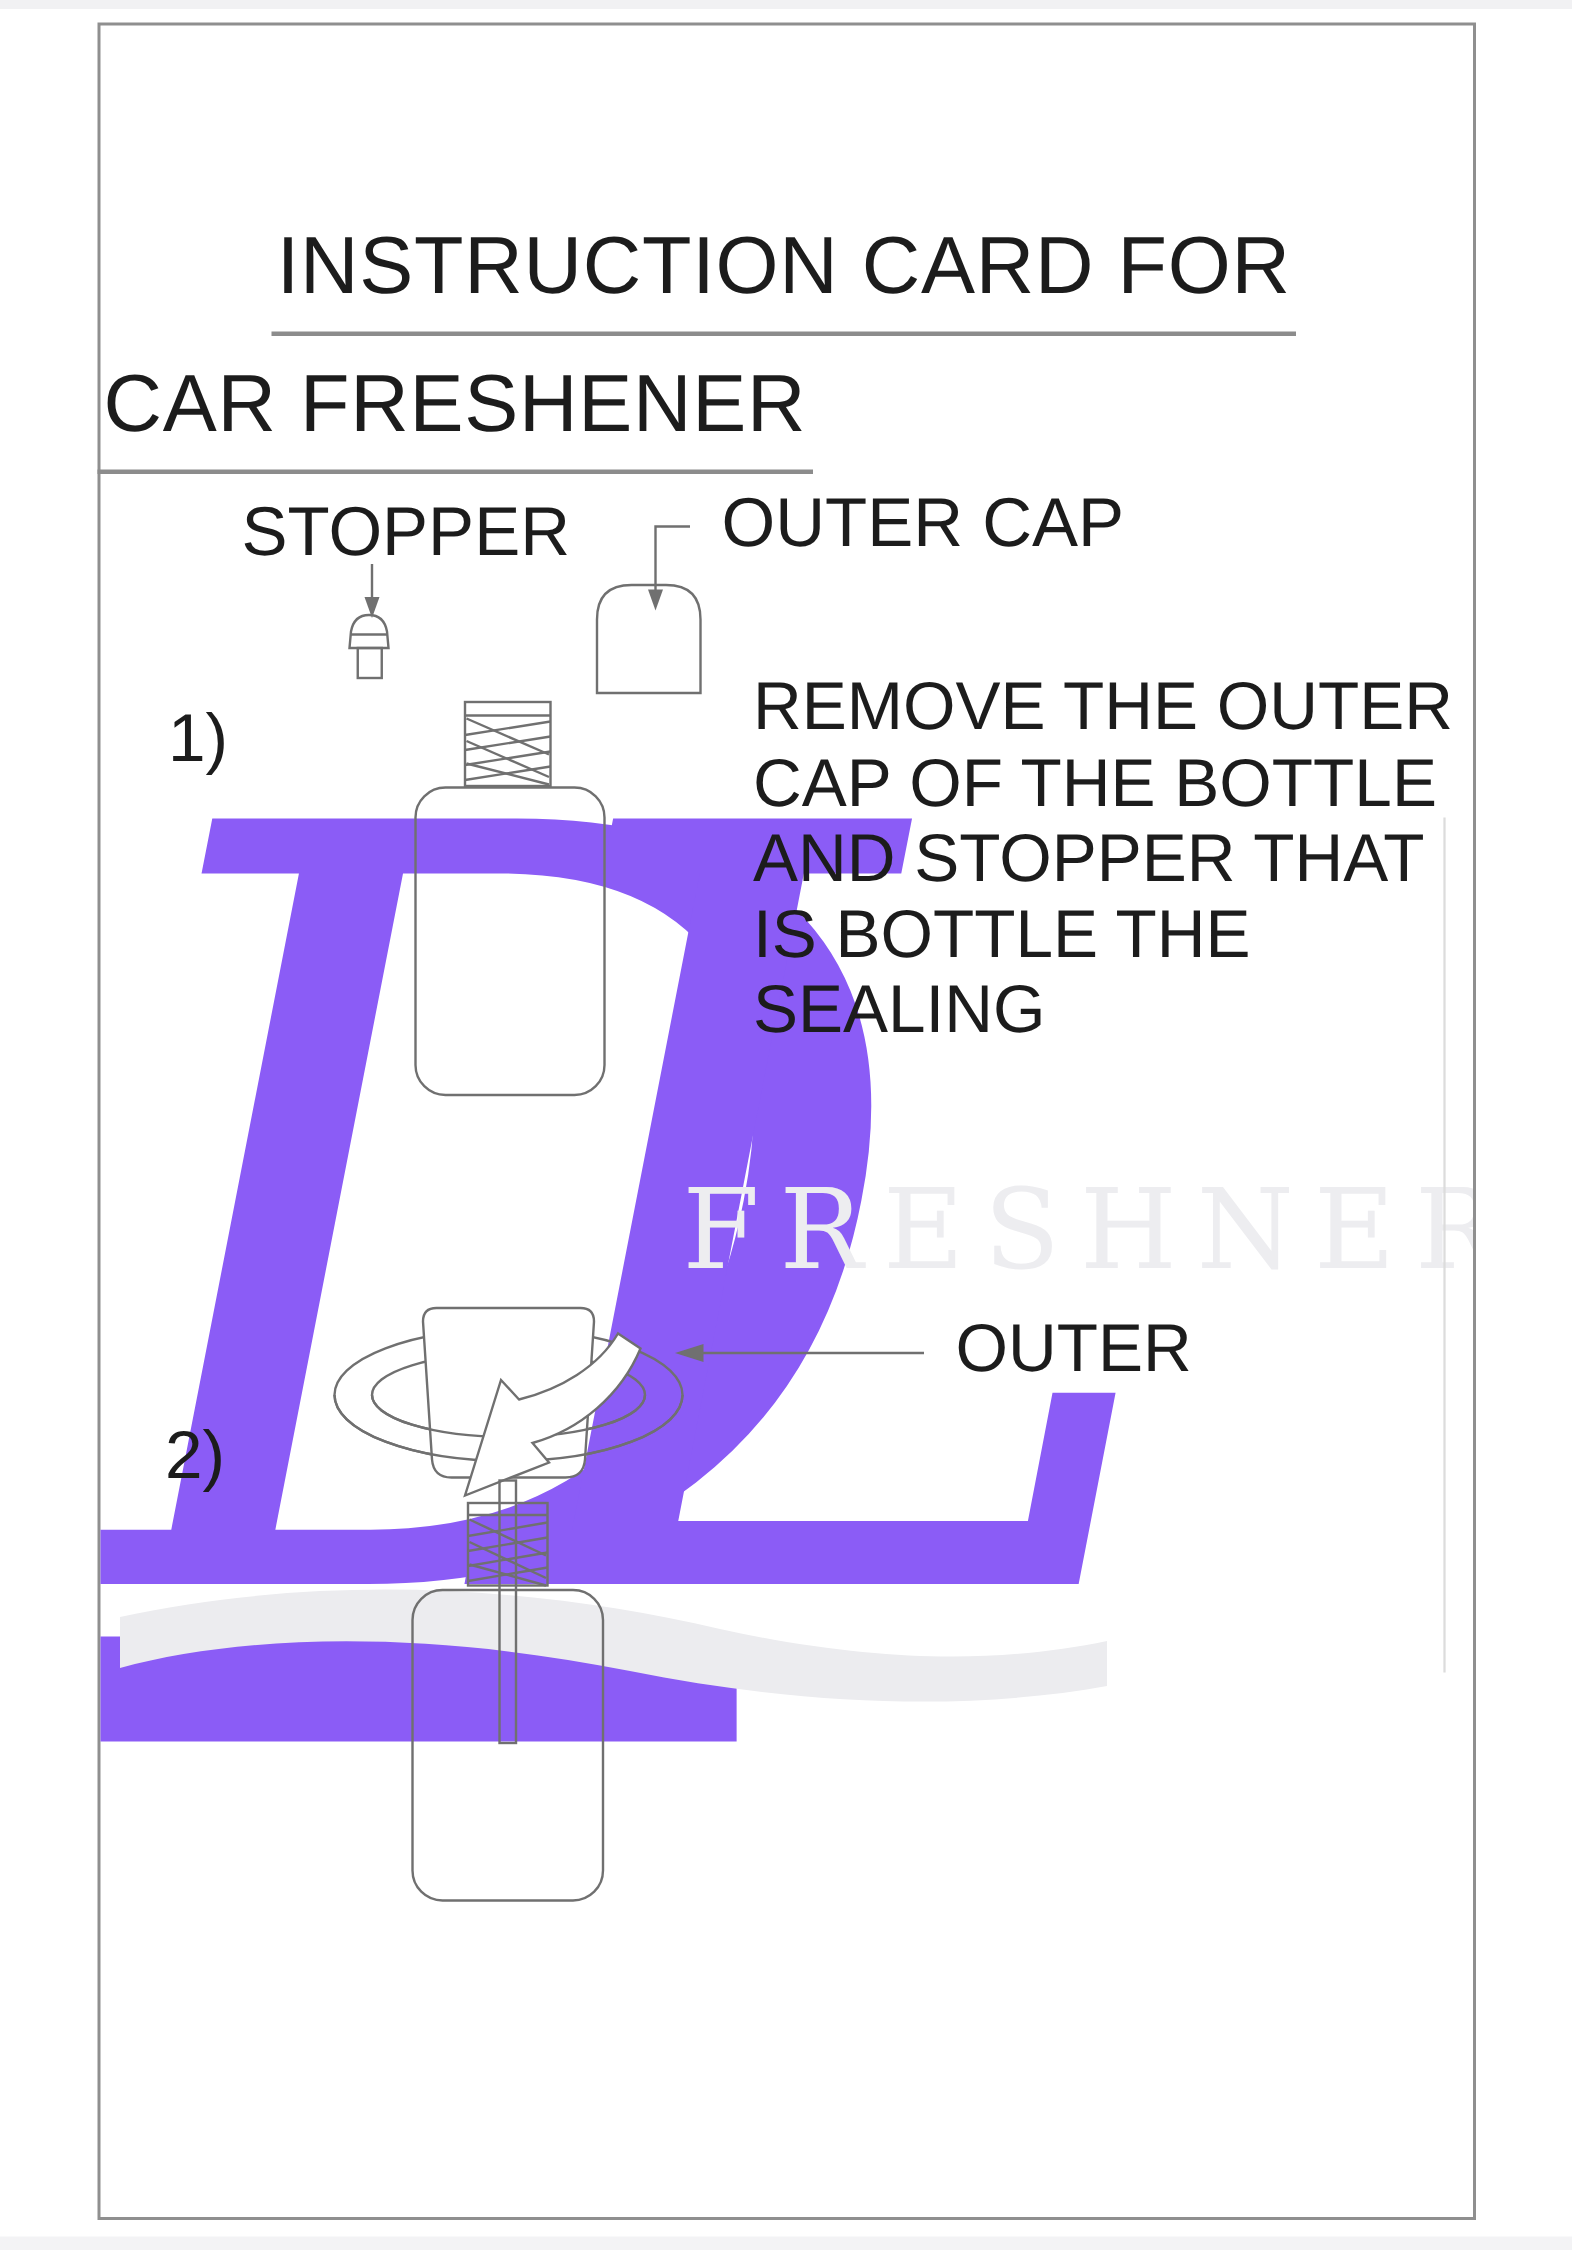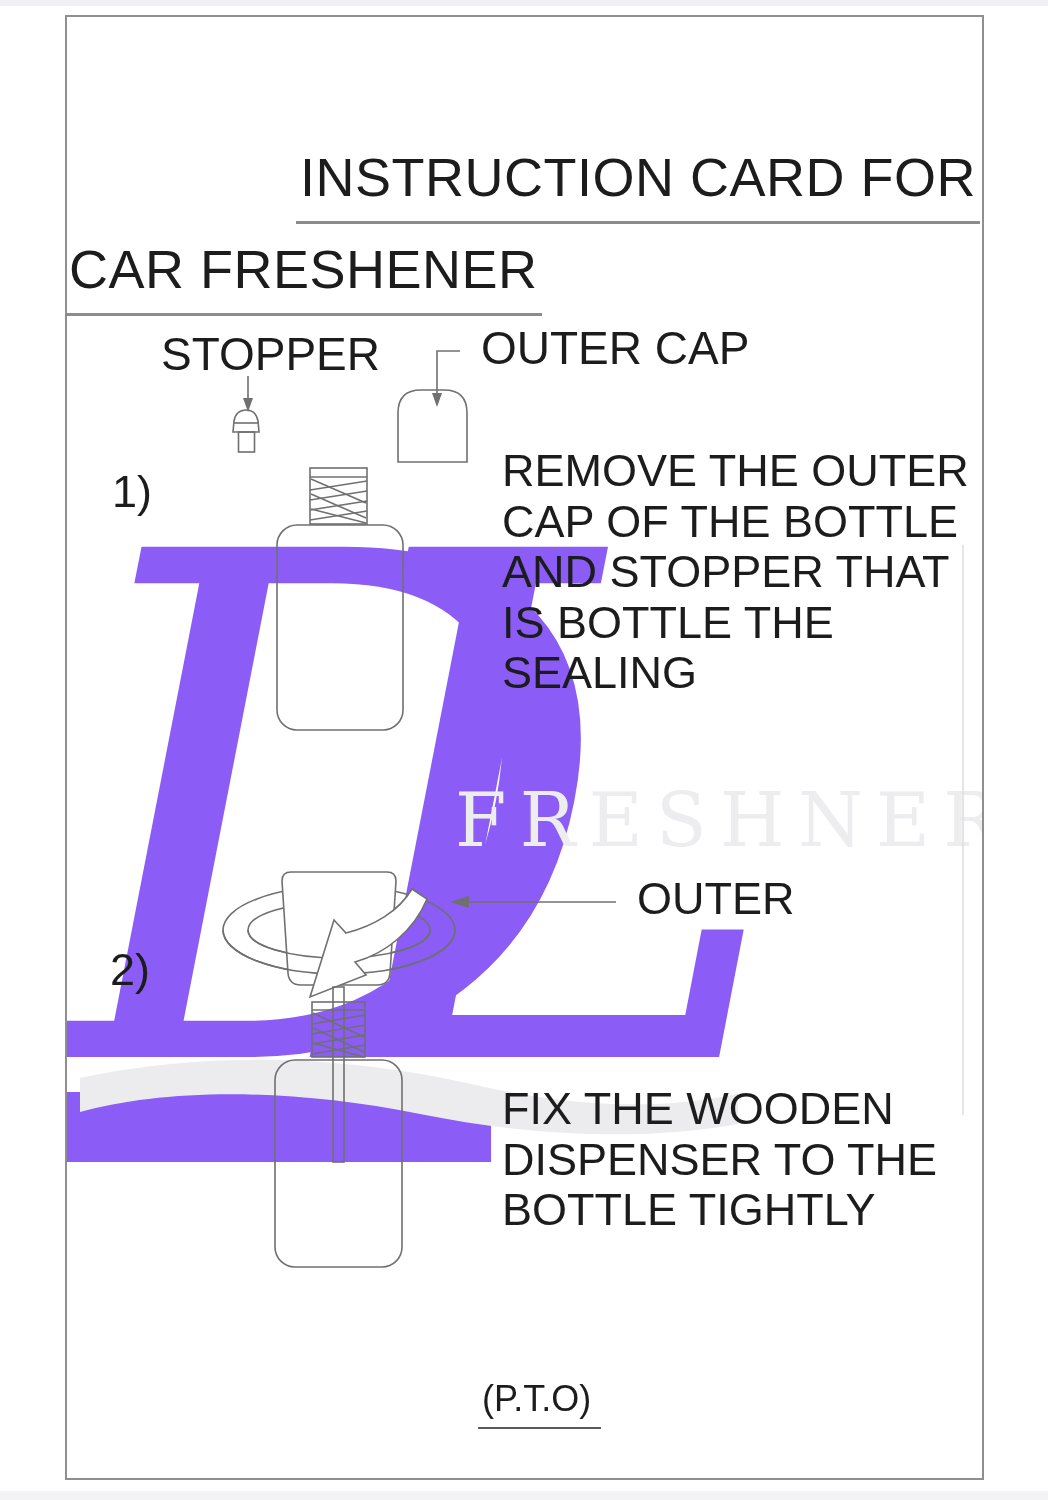--- a/index.html
+++ b/index.html
@@ -12,21 +12,21 @@
   #card{position:absolute;left:65px;top:15px;width:915px;height:1461px;
         border:2px solid #8f8f8f;background:#ffffff;overflow:hidden;z-index:1;}
   .wm{position:absolute;color:#e9e9ec;font-family:"DejaVu Serif",serif;user-select:none;}
   #wm-monogram{left:-14px;top:448px;font-size:700px;line-height:1;font-style:italic;
                letter-spacing:-0.42em;color:#8b5cf6;text-decoration:underline;}
   #wm-brand{left:388px;top:760px;font-size:74px;letter-spacing:0.18em;color:#ededf0;white-space:nowrap;}
   
   #art{position:absolute;left:0;top:0;z-index:2;}
   
   .txt{position:absolute;z-index:3;white-space:nowrap;}
-  #title-block1{left:65px;top:146px;width:915px;text-align:right;}
+  #title-block1{left:65px;top:146px;width:915px;text-align:center;}
   #title-block2{left:65px;top:238px;width:915px;}
   .title-line{display:inline-block;font-size:54px;letter-spacing:0.5px;
               padding:0 4px 13px 4px;border-bottom:3px solid #8c8c8c;}
   #label-stopper{left:141px;top:327px;font-size:46px;margin-left:20px;}
   #label-outercap{left:481px;top:321px;font-size:46px;text-align:center;}
   #step1-num{left:112px;top:466px;font-size:45px;}
   #step1-text{left:502px;top:446px;font-size:45px;line-height:50.5px;}
   #label-wooden{left:637px;top:874px;font-size:45px;line-height:50px;}
   #step2-num{left:110px;top:944px;font-size:45px;}
   #step2-text{left:502px;top:1084px;font-size:45px;line-height:50.5px;}
@@ -136,23 +136,15 @@
     <div>AND STOPPER THAT</div>
     <div>IS BOTTLE THE</div>
     <div>SEALING</div>
   </div>
 
   <div id="label-wooden" class="txt">
     <div>OUTER</div>
   </div>
 
   <div id="step2-num" class="txt">2)</div>
-  <div id="step2-text" class="txt">
-    <div>FIX THE WOODEN</div>
-    <div>DISPENSER TO THE</div>
-    <div>BOTTLE TIGHTLY</div>
-  </div>
 
-  <div id="pto" class="txt">
-    <span class="u">(P.T.O)</span>
-  </div>
 
 </div>
 
 </body></html>

